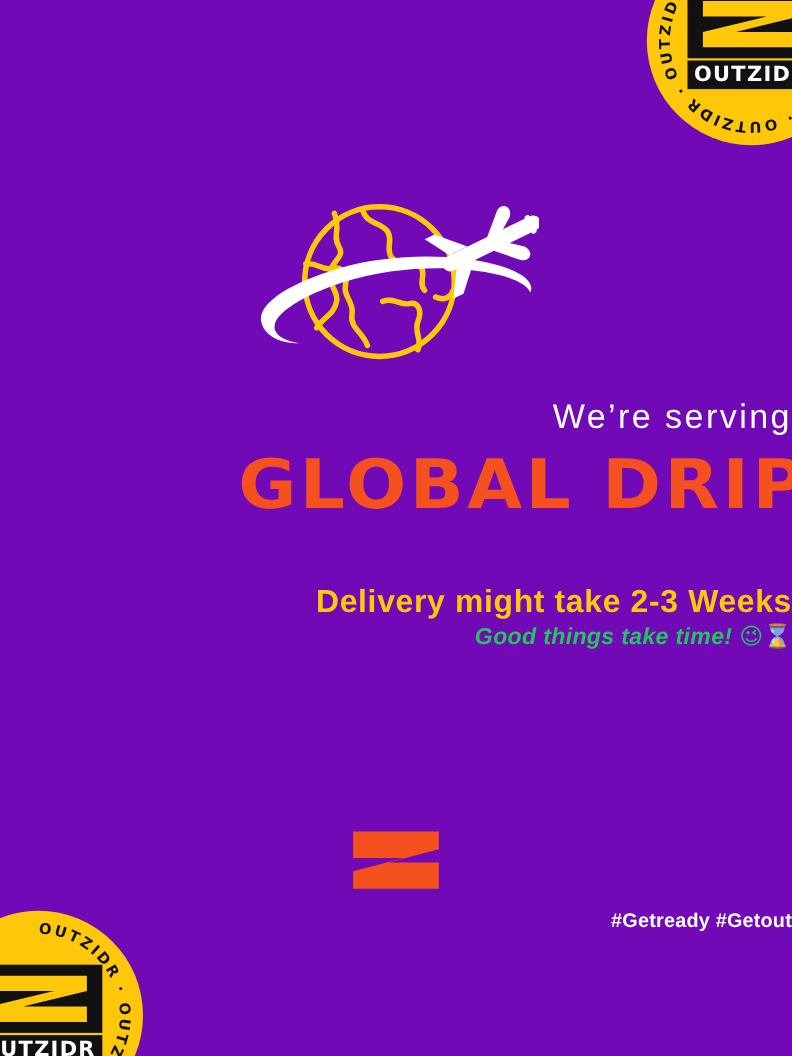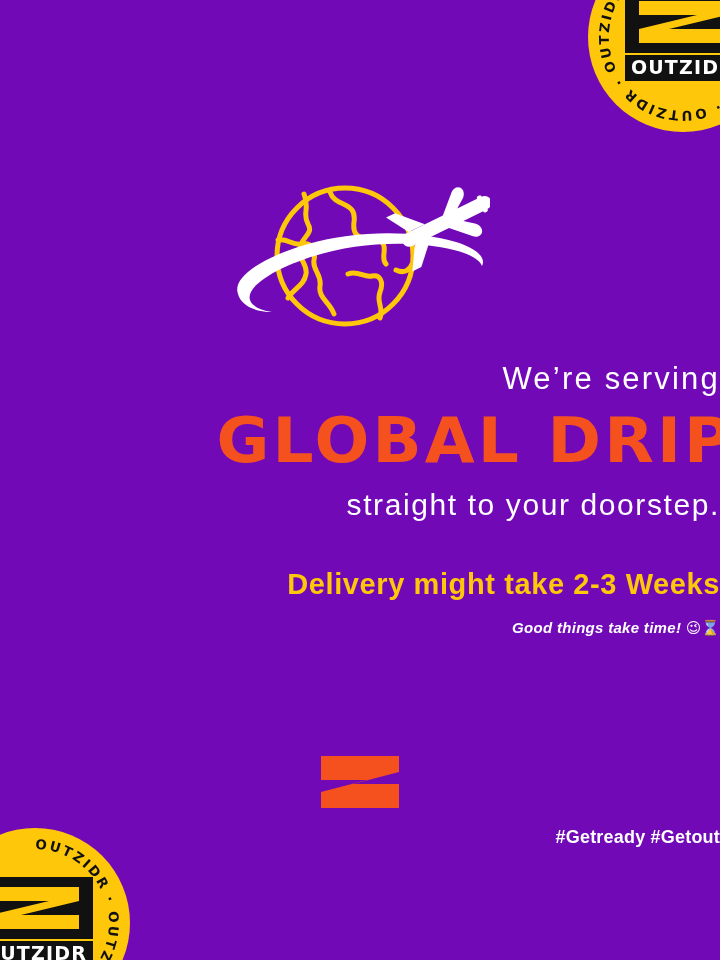--- a/index.html
+++ b/index.html
@@ -100,30 +100,30 @@
     letter-spacing: 1.6px;
     line-height: 1.1;
     margin-top: 16px;
   }
   .delivery {
     color: #ffc709;
     font-size: 29px;
     font-weight: bold;
     letter-spacing: 0.6px;
     line-height: 1.1;
-    margin-top: 48px;
+    margin-top: 60px;
   }
   .tagline {
-    color: #ffffff;
-    font-size: 15px;
+    color: #22c55e;
+    font-size: 21px;
     font-weight: bold;
     font-style: italic;
     letter-spacing: 0.3px;
     line-height: 1.2;
-    margin-top: 18px;
+    margin-top: 2px;
   }
   .tagline .emoji {
     font-family: "DejaVu Sans", sans-serif;
     font-style: normal;
     letter-spacing: 0;
   }
 
   
   .footer {
     position: absolute;
@@ -198,21 +198,20 @@
         <path d="M34,19 L12,-4 L2,-4 L16,19 Z"></path>
         <path d="M34,33 L12,56 L2,56 L16,33 Z"></path>
         <rect x="92" y="17" width="5" height="18" rx="2"></rect>
       </g>
     </svg>
   </div>
 
   <div class="copy">
     <div class="line-serving">We’re serving</div>
     <div class="headline">GLOBAL DRIP</div>
-    <div class="line-doorstep">straight to your doorstep.</div>
     <div class="delivery">Delivery might take 2-3 Weeks</div>
     <div class="tagline">
       <span>Good things take time!</span>
       <span class="emoji">😉⌛</span>
     </div>
   </div>
 
   <div class="footer">
     <div class="zmark">
       <svg viewBox="0 0 82 56" xmlns="http://www.w3.org/2000/svg">

